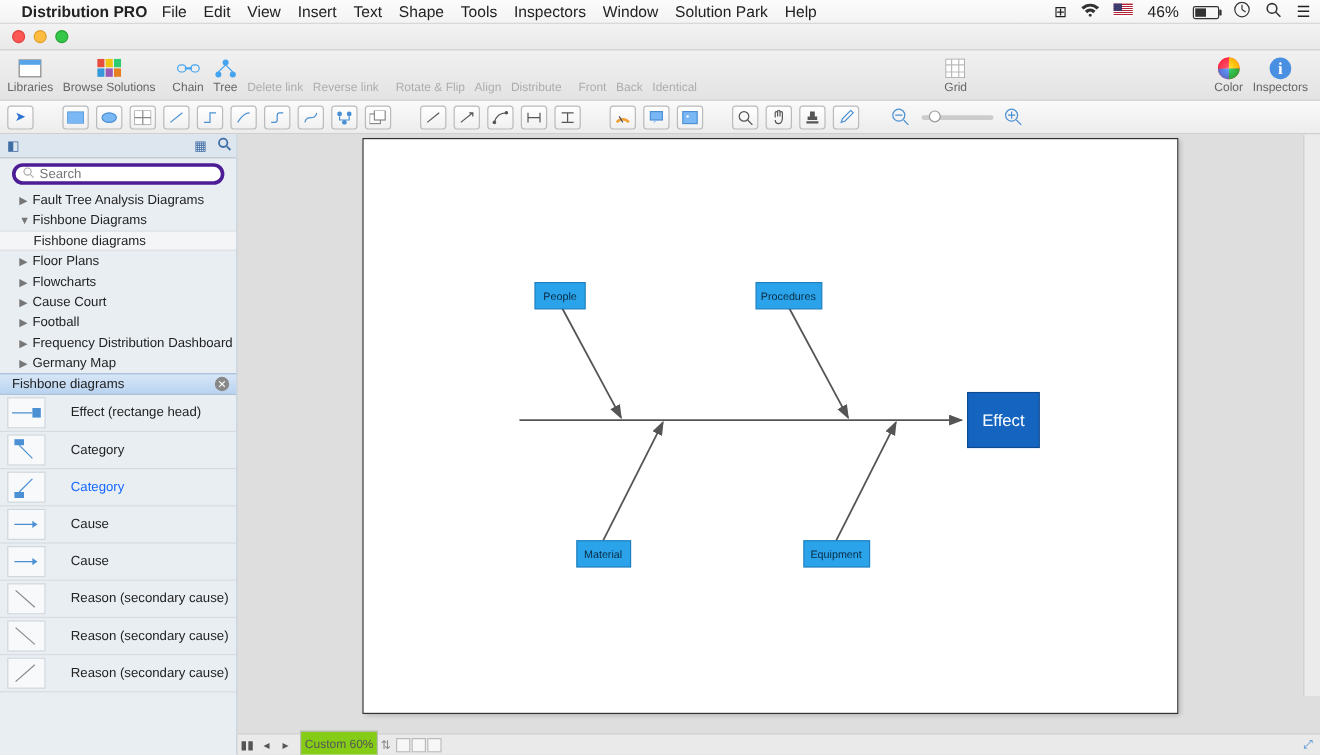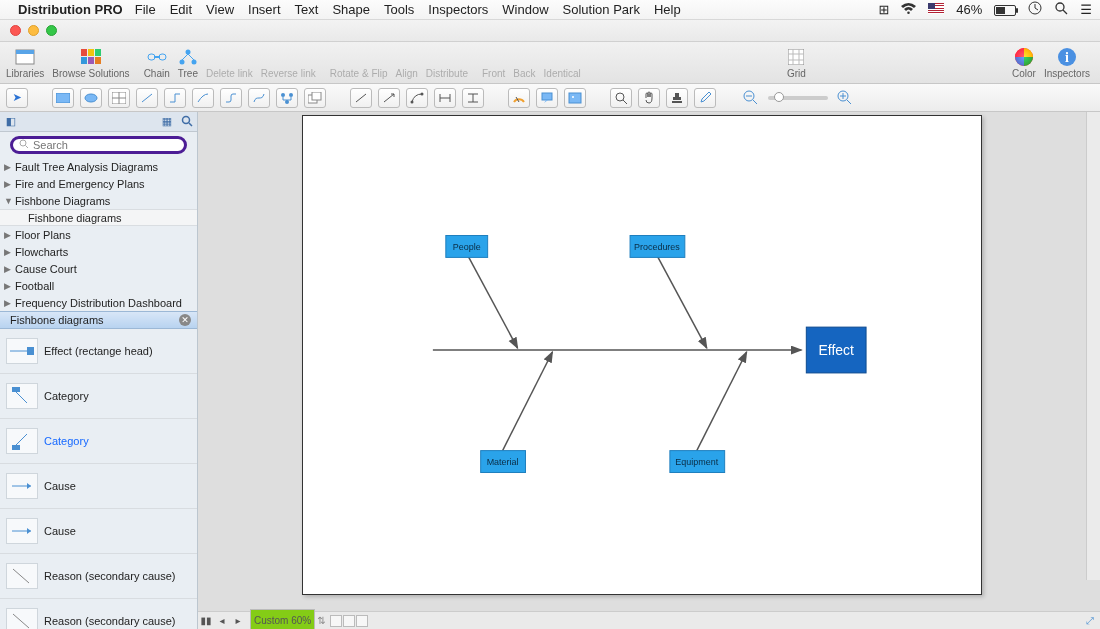--- a/index.html
+++ b/index.html
@@ -38,28 +38,28 @@
   .main { display:flex; height: 517px; }
   .sidebar { width: 198px; background:#e9eef3; border-right:1px solid #bcc6cf; display:flex; flex-direction:column; }
   .side-top { height: 20px; background:#dde5ee; border-bottom:1px solid #c0c8d0; display:flex; align-items:center; }
   .side-top .collapse { width:22px; text-align:center; color:#3f6da6; }
   .side-top .spacer { flex:1; }
   .side-top .grid-i, .side-top .search-i { width:20px; text-align:center; color:#3f6da6; }
   .searchbox { margin:4px 10px; height:18px; border:3px solid #4c1d95; border-radius:9px; background:#fff; display:flex; align-items:center; padding:0 6px; color:#aaa; }
   .searchbox .sicon2 { font-size:10px; margin-right:4px; }
   .searchbox input { border:none; outline:none; font-size:11px; flex:1; background:transparent; }
   .tree { overflow-y:auto; flex:1; }
-  .tree-row { height:17px; display:flex; align-items:center; padding-left:4px; font-size:11px; cursor:default; }
+  .tree-row { height:17px; display:flex; align-items:center; padding-left:16px; font-size:11px; cursor:default; }
   .tree-row .tw { width:9px; font-size:9px; color:#777; margin-right:2px; }
   .tree-row.expanded .tw::before { content:"▼"; }
   .tree-row.collapsed .tw::before { content:"▶"; }
   .tree-row.child { padding-left: 28px; background:#f4f5f6; border-top:1px solid #d9dde1; border-bottom:1px solid #d9dde1; }
   .lib-header { height:18px; background:linear-gradient(#d8e6f7,#b8d3f0); border-top:1px solid #9cb8d6; border-bottom:1px solid #9cb8d6; padding-left:10px; display:flex; align-items:center; font-size:11px; position:relative; }
   .lib-header .close-x { position:absolute; right:6px; width:12px; height:12px; border-radius:50%; background:#888; color:#fff; font-size:9px; display:flex; align-items:center; justify-content:center; }
-  .shape-row { height:45px; display:flex; align-items:center; border-bottom:1px solid #d8dce0; cursor:default; }
+  .shape-row { height:31px; display:flex; align-items:center; border-bottom:1px solid #d8dce0; cursor:default;gap:15px; }
   .shape-row .thumb { width:32px; height:26px; margin:0 6px; background:#f7f9fb; border:1px solid #cfd6dc; display:flex; align-items:center; justify-content:center; }
   .shape-row .thumb svg { width:26px; height:22px; }
   .shape-row .name { font-size:11px; }
   .shape-row.sel .name { color:#1769ff; }
   
   .canvas-wrap { flex:1; background:#dedede; position:relative; overflow:hidden; }
   .scrollbar-v { position:absolute; right:0; top:0; width:14px; height:468px; background:#ebebeb; border-left:1px solid #ccc; }
   .page { position:absolute; left:104px; top:3px; width:680px; height:480px; background:#fff; border:1px solid #333; box-shadow:2px 2px 4px rgba(0,0,0,0.2); }
   .page svg { width:100%; height:100%; }
   .canvas-bottom { position:absolute; left:0; bottom:0; right:0; height:18px; background:#eaeaea; border-top:1px solid #ccc; display:flex; align-items:center; font-size:10px; color:#555; }
@@ -423,24 +423,20 @@
             <circle cx="4" cy="4" r="3" fill="none" stroke="#aaa"></circle>
             <line x1="6.5" y1="6.5" x2="9" y2="9" stroke="#aaa"></line>
           </svg></span>
       <input type="text" placeholder="Search" style="">
     </div>
     <div class="tree">
       <div class="tree-row collapsed">
           <span class="tw"></span>
           <span>Fault Tree Analysis Diagrams</span>
         </div>
-      <div class="tree-row collapsed">
-          <span class="tw"></span>
-          <span>Fire and Emergency Plans</span>
-        </div>
       <div class="tree-row expanded">
           <span class="tw"></span>
           <span>Fishbone Diagrams</span>
         </div>
       <div class="tree-row child">
           <span>Fishbone diagrams</span>
         </div>
       <div class="tree-row collapsed">
           <span class="tw"></span>
           <span>Floor Plans</span>
@@ -453,20 +449,24 @@
           <span class="tw"></span>
           <span>Cause Court</span>
         </div>
       <div class="tree-row collapsed">
           <span class="tw"></span>
           <span>Football</span>
         </div>
       <div class="tree-row collapsed">
           <span class="tw"></span>
           <span>Frequency Distribution Dashboard</span>
+        </div>
+      <div class="tree-row collapsed">
+          <span class="tw"></span>
+          <span>Germany Map</span>
         </div>
 
       <div class="lib-header">
         <span>Fishbone diagrams</span>
         <div class="close-x">✕</div>
       </div>
       <div class="shape-row">
           <div class="thumb">
             <svg>
               <line x1="1" y1="11" x2="18" y2="11" stroke="#4a90d2"></line>

